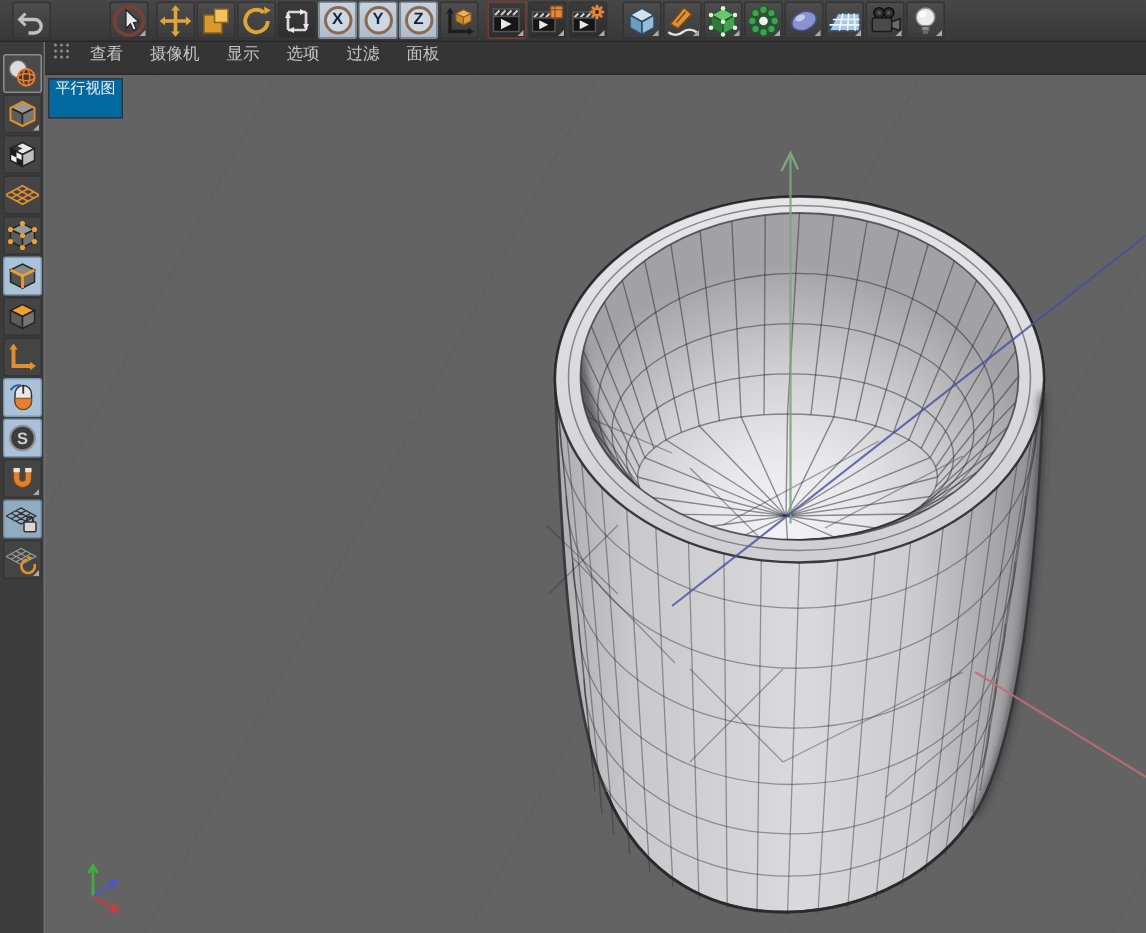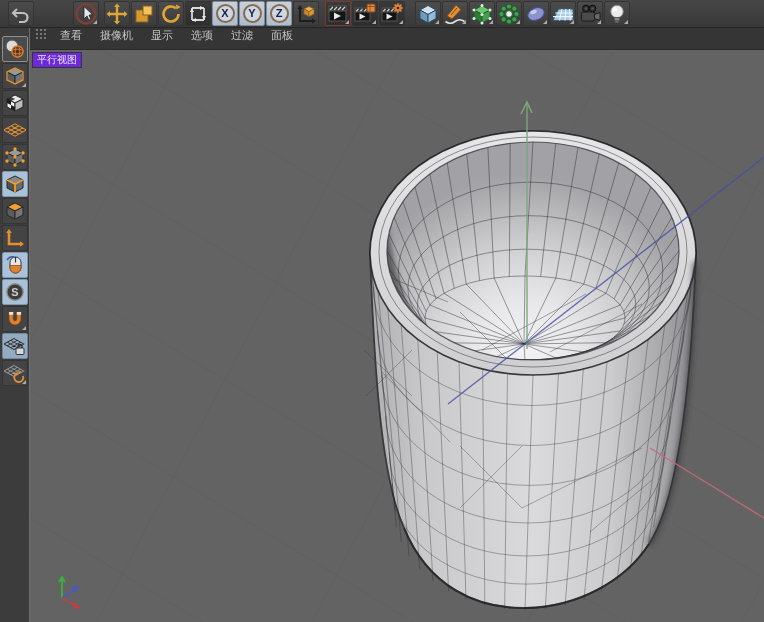--- a/index.html
+++ b/index.html
@@ -27,22 +27,22 @@
         background:#444444;border:1px solid #353535;box-sizing:border-box;position:relative;}
   .sbtn.first{border-color:#8d8d8d;background:#4a4a4a;}
   .sbtn.sel{background:#a9c2da;border-color:#7e98ae;}
   
   #main{position:absolute;left:30px;top:28px;width:734px;height:594px;}
   #menubar{position:absolute;left:0;top:0;width:100%;height:22px;background:#353535;border-bottom:1px solid #2a2a2a;
            display:flex;align-items:flex-start;box-sizing:border-box;}
   .menuitem{font-size:11px;color:#c4c4c4;padding:0 9px;cursor:default;}
   #menugrip{margin:0 4px 0 5px;}
   #viewport{position:absolute;left:0;top:22px;width:734px;height:572px;background:#636363;overflow:hidden;}
-  #vplabel{position:absolute;left:2px;top:2px;z-index:5;font-size:10px;color:#ececec;background:#6d28d9;
-           border:1px solid #343434;padding:0 4px 1px 4px;line-height:13px;}
+  #vplabel{position:absolute;left:2px;top:2px;z-index:5;font-size:10px;color:#ececec;background:#0369a1;
+           border:1px solid #343434;padding:0 4px 12px 4px;line-height:13px;}
   #scene{position:absolute;left:0;top:0;}
 </style>
 </head>
 <body>
 <div id="app">
 
 <div id="toolbar">
   <div class="tbtn gap8">
     <svg width="22" height="22" viewBox="0 0 22 22">
       <path d="M7,6 L3,10 L7,14" stroke="#c0c0c0" stroke-width="2" fill="none"></path>

